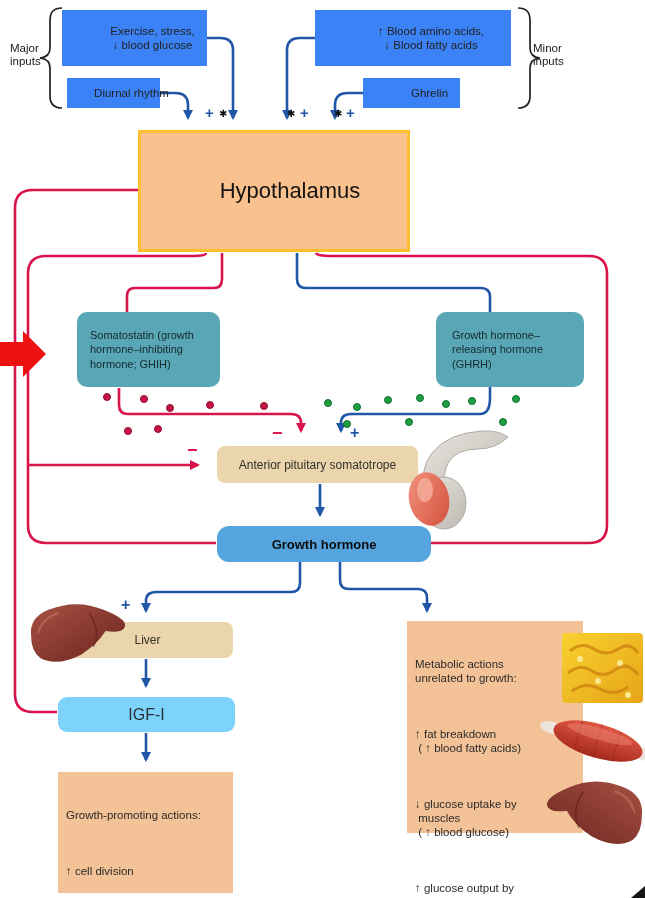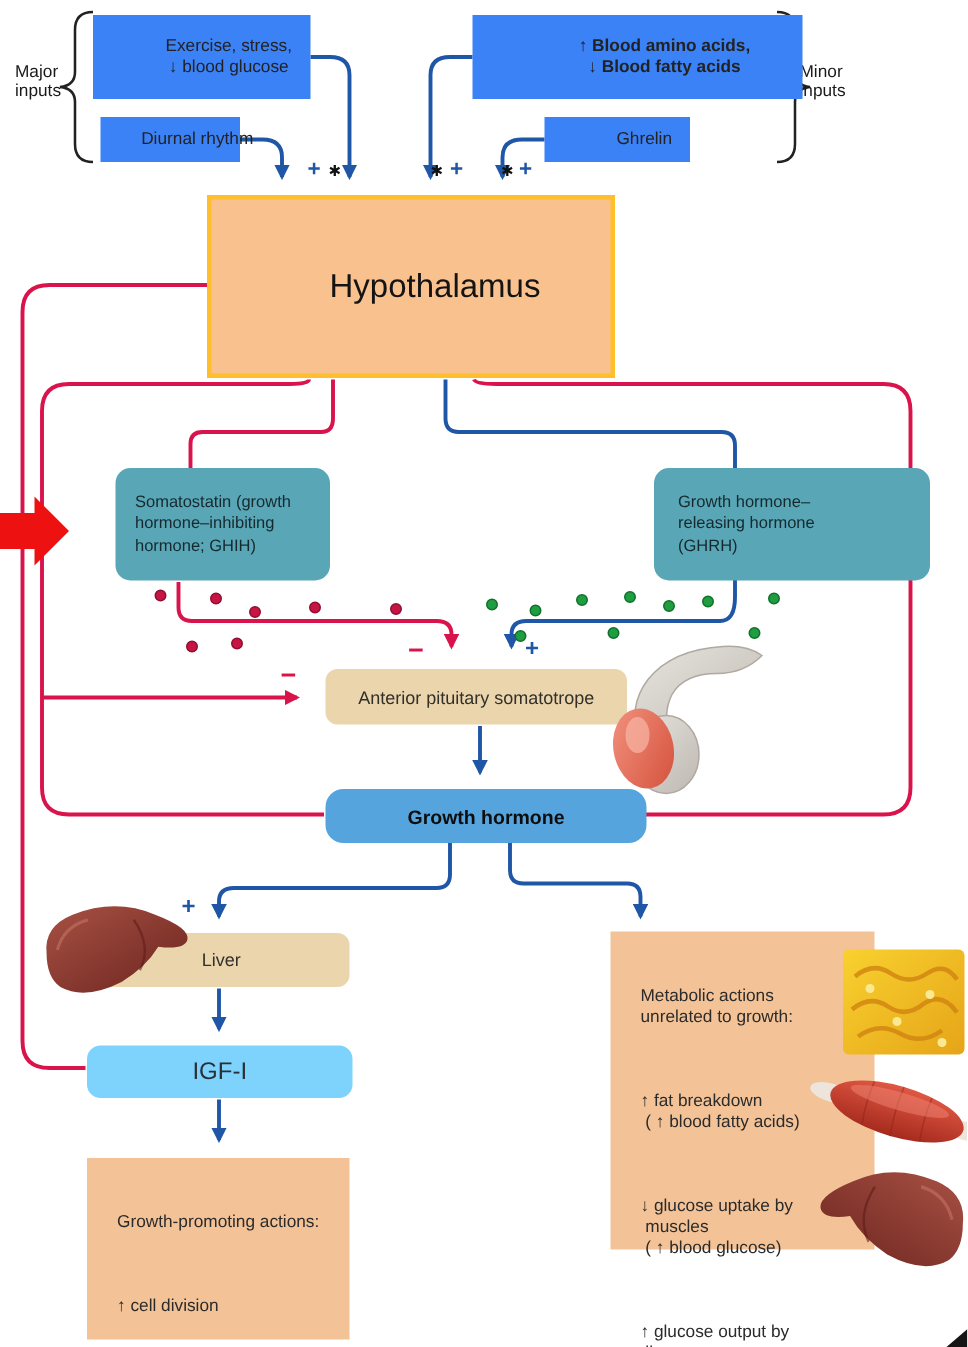--- a/index.html
+++ b/index.html
@@ -10,21 +10,21 @@
   #art-svg{z-index:4;}
   .box{position:absolute;box-sizing:border-box;display:flex;align-items:center;justify-content:center;
        text-align:center;white-space:pre;color:#222;z-index:2;}
   .pink{background:#3b82f6;font-size:11.5px;line-height:14px;padding-left:36px;}
   .hypo{background:#F8C18E;border:3px solid #FFBE2B;font-size:22px;color:#141414;padding-left:32px;}
   .teal{background:#58A6B6;border-radius:10px;font-size:11px;line-height:14.5px;color:#16292e;
         justify-content:flex-start;text-align:left;margin-left:29px;}
   .tan{background:#EBD5AD;border-radius:8px;font-size:12px;color:#33302a;}
   .bluebox{background:#55A4DE;border-radius:12px;font-size:13px;font-weight:bold;color:#0d0d0d;}
   .lblue{background:#7dd3fc;border-radius:9px;font-size:16px;color:#2a2f38;}
-  .action-box{position:absolute;box-sizing:border-box;background:#F3C296;padding:8px 20px;z-index:2;
+  .action-box{position:absolute;box-sizing:border-box;background:#F3C296;padding:8px 8px;z-index:2;
        font-size:11.5px;line-height:14px;white-space:pre;color:#2b2b2b;text-align:left;}
   .action-title{white-space:pre;}
   .action-item{white-space:pre;margin-top:14px;}
   .side-label{position:absolute;font-size:11.5px;line-height:13px;color:#1a1a1a;z-index:2;}
   .sign{position:absolute;z-index:3;font-weight:bold;}
   .sign-plus{color:#2056A6;font-size:15px;}
   .sign-plus-lg{color:#2056A6;font-size:16px;}
   .sign-minus{color:#D9134B;font-size:18px;}
   .sign-star{color:#111;font-size:10px;font-weight:normal;}
 </style>
@@ -97,30 +97,30 @@
 
     <polygon points="631,898 645,886 645,898" fill="#151515"></polygon>
   </svg>
 
   <div class="side-label" style="left:10px;top:42px;width:46px;">Major inputs</div>
   <div class="side-label" style="left:533px;top:42px;width:50px;">Minor inputs</div>
 
   <div class="box pink" style="left:62px;top:10px;width:145px;height:56px;">Exercise, stress,
 ↓ blood glucose</div>
   <div class="box pink" style="left:67px;top:78px;width:93px;height:30px;">Diurnal rhythm</div>
-  <div class="box pink" style="left:315px;top:10px;width:220px;height:56px;font-weight:bold;">↑ Blood amino acids,
+  <div class="box pink" style="left:315px;top:10px;width:196px;height:56px;">↑ Blood amino acids,
 ↓ Blood fatty acids</div>
   <div class="box pink" style="left:363px;top:78px;width:97px;height:30px;">Ghrelin</div>
 
   <div class="box hypo" style="left:138px;top:130px;width:272px;height:122px;">Hypothalamus</div>
 
   <div class="box teal" style="left:48px;top:312px;width:143px;height:75px;padding-left:13px;">Somatostatin (growth
 hormone–inhibiting
 hormone; GHIH)</div>
-  <div class="box teal" style="left:407px;top:312px;width:184px;height:75px;padding-left:16px;">Growth hormone–
+  <div class="box teal" style="left:407px;top:312px;width:148px;height:75px;padding-left:16px;">Growth hormone–
 releasing hormone
 (GHRH)</div>
 
   <div class="box tan" style="left:217px;top:446px;width:201px;height:37px;">Anterior pituitary somatotrope</div>
 
   <div class="box bluebox" style="left:217px;top:526px;width:214px;height:36px;">Growth hormone</div>
 
   <div class="box tan" style="left:62px;top:622px;width:171px;height:36px;">Liver</div>
   <div class="box lblue" style="left:58px;top:697px;width:177px;height:35px;">IGF-I</div>
 

